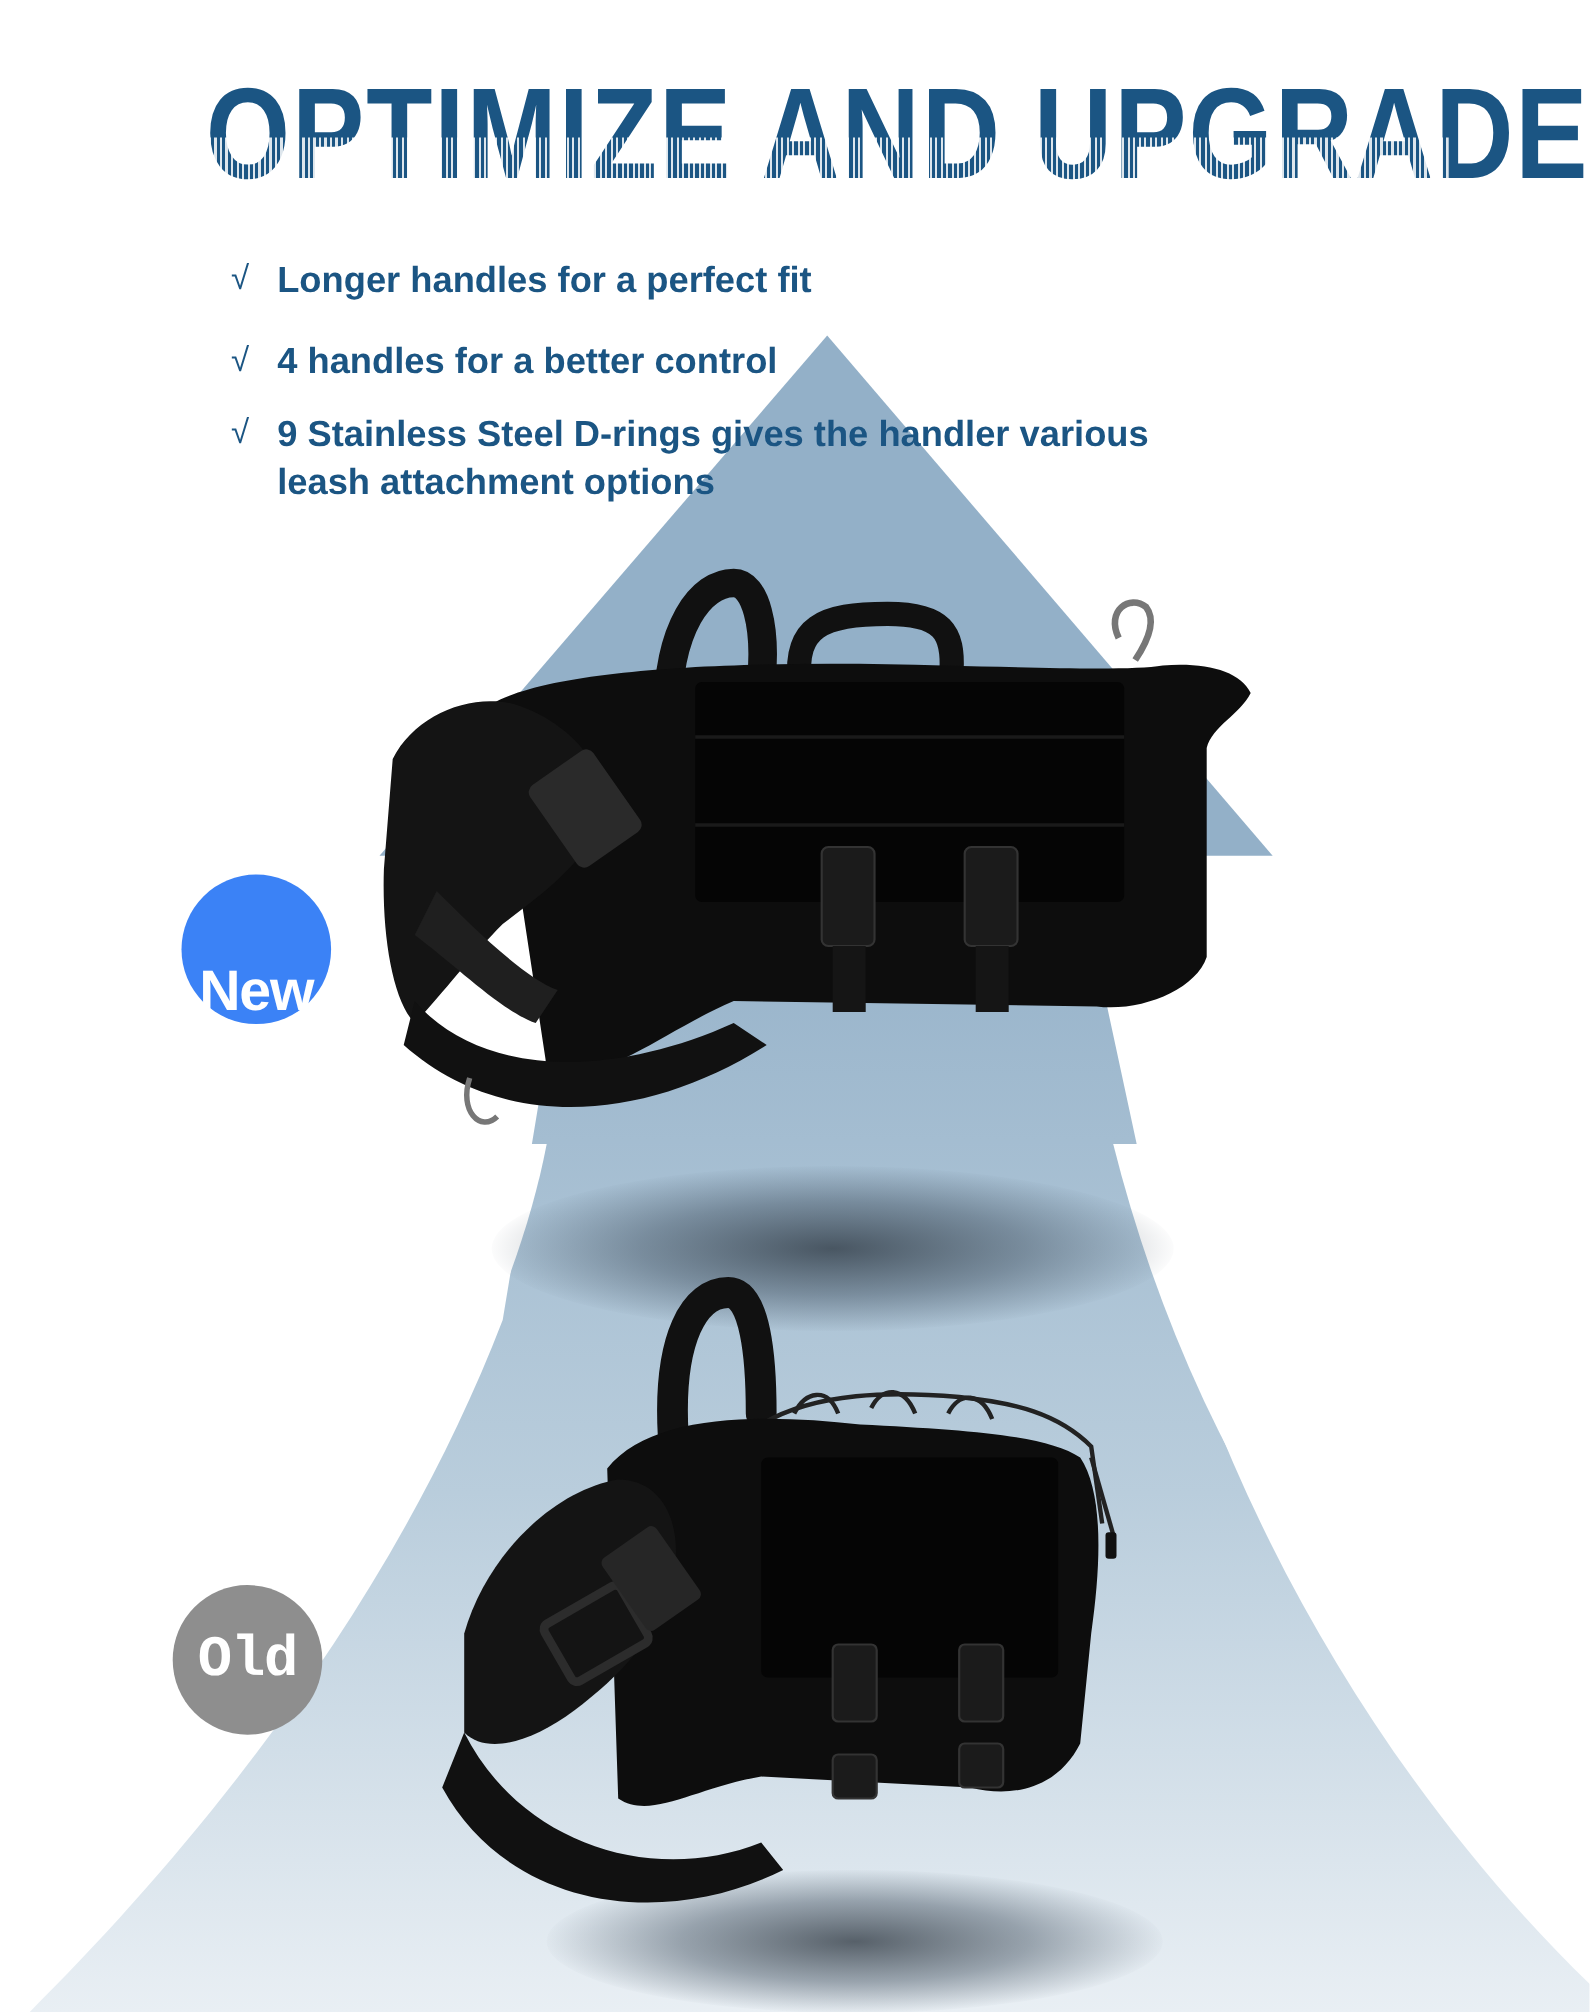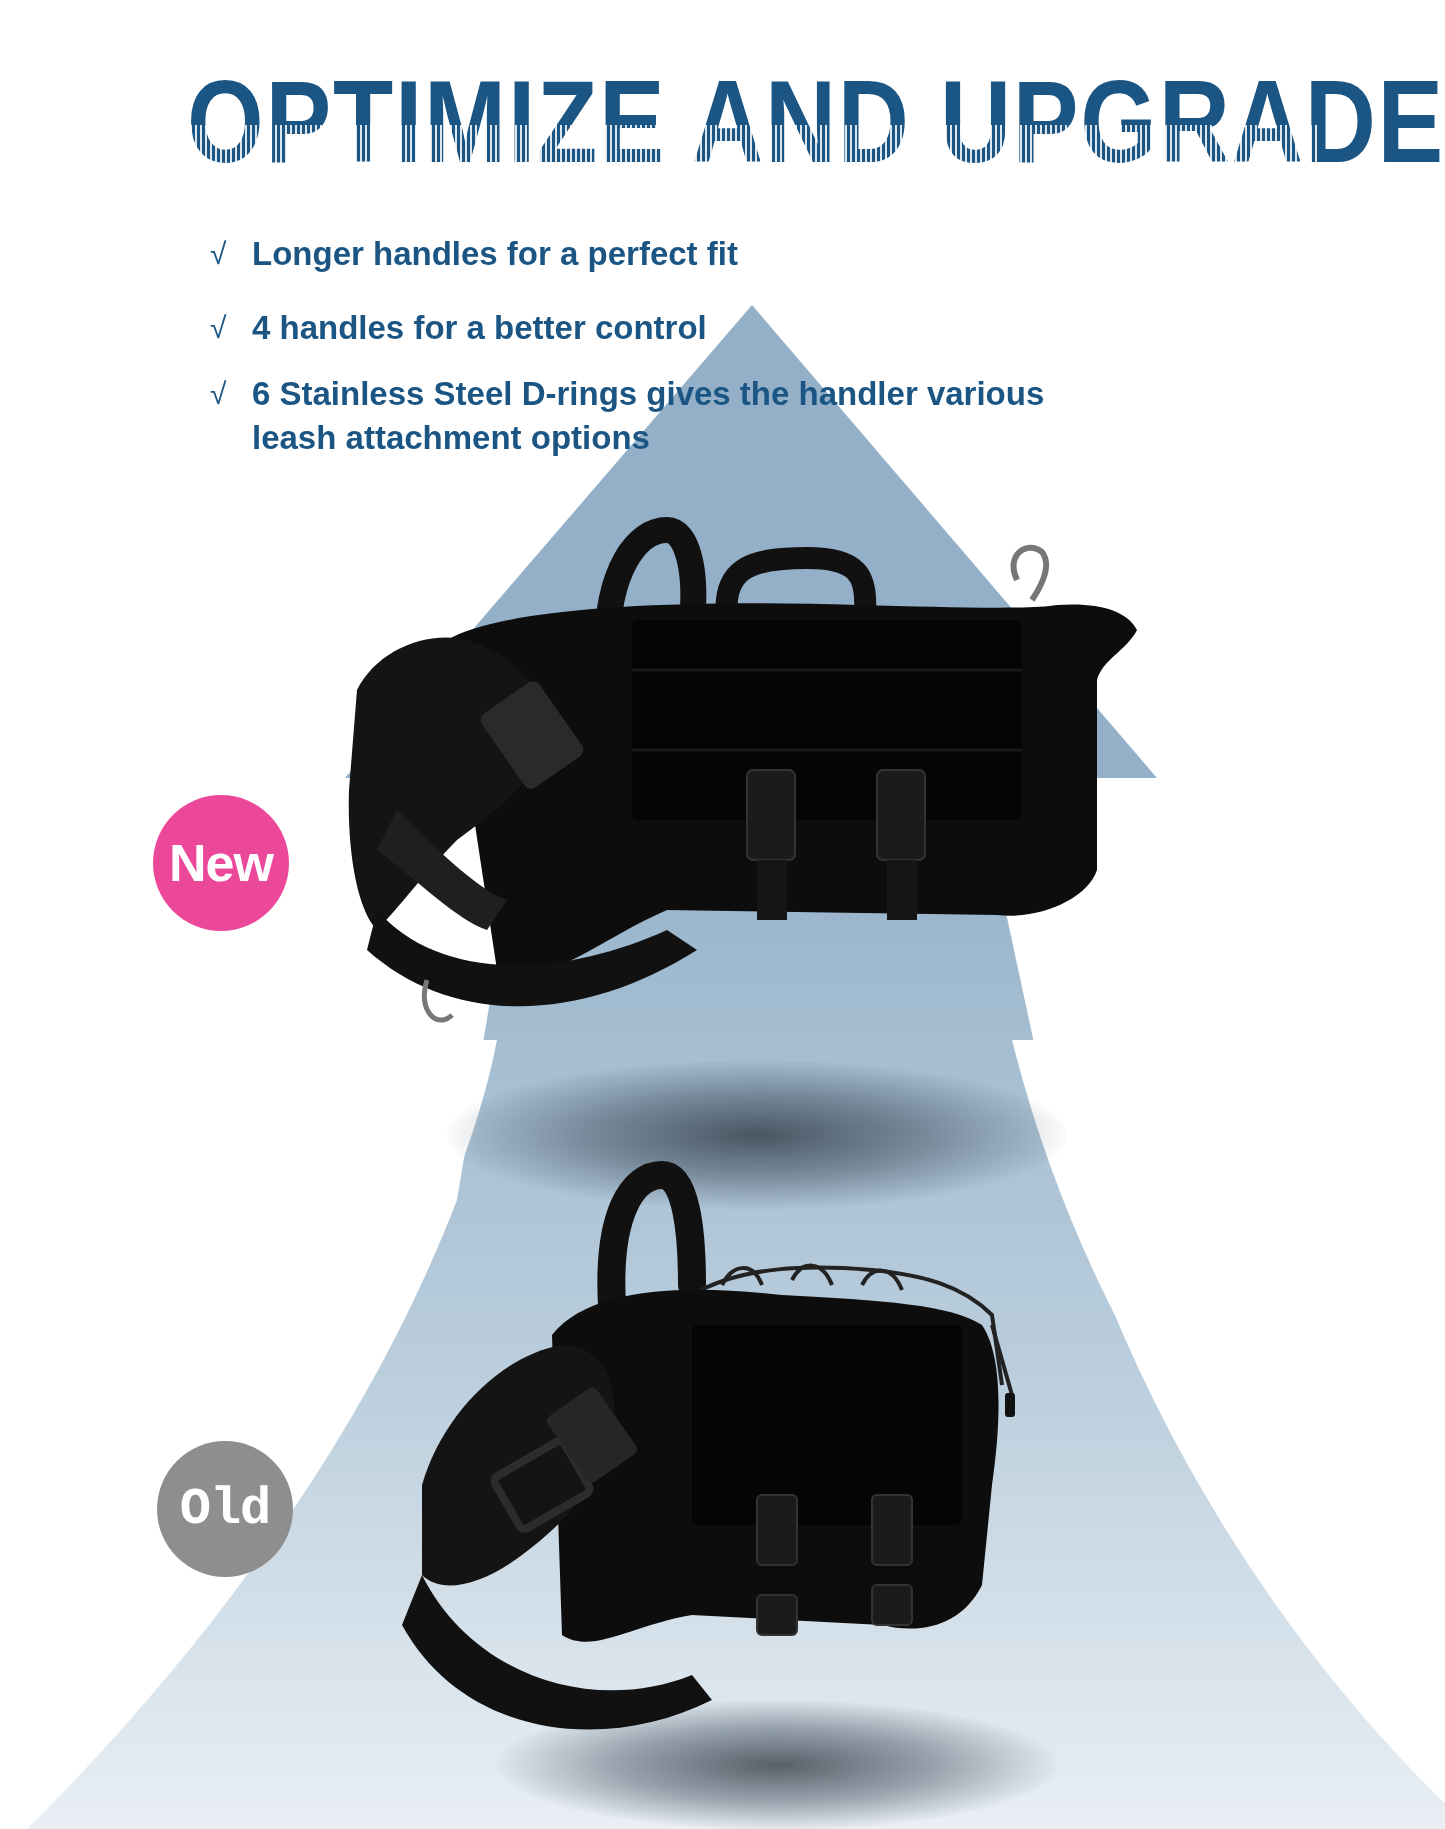--- a/index.html
+++ b/index.html
@@ -42,21 +42,21 @@
     .feature .check { position: absolute; left: 0; top: 0; font-weight: 400; font-size: 30px; color: #1b5583; }
     .feature.f1 { margin-bottom: 30px; }
     .feature.f2 { margin-bottom: 22px; }
 
     
     .badge {
       position: absolute; width: 136px; height: 136px; border-radius: 50%;
       display: flex; align-items: center; justify-content: center;
       color: #ffffff; font-weight: 700; font-size: 52px; letter-spacing: -1px;
     }
-    .badge-new { left: 126px; top: 795px; background: #ec4899; }
+    .badge-new { left: 138px; top: 795px; background: #3b82f6; align-items: flex-end; }
     .badge-old { left: 130px; top: 1441px; background: #8e8e8e; width: 136px; height: 136px; font-family: Liberation Mono, monospace; }
 
     
     .harness { position: absolute; }
     .harness-new { left: 310px; top: 510px; width: 820px; height: 590px; }
     .harness-old { left: 335px; top: 1155px; width: 760px; height: 620px; }
 
     .shadow {
       position: absolute; border-radius: 50%;
       background: radial-gradient(ellipse at center, rgba(40,50,60,0.75) 0%, rgba(60,75,90,0.45) 40%, rgba(255,255,255,0) 72%);
@@ -98,21 +98,21 @@
     <div class="feature f1">
       <span class="check">√</span>
       <span>Longer handles for a perfect fit</span>
     </div>
     <div class="feature f2">
       <span class="check">√</span>
       <span>4 handles for a better control</span>
     </div>
     <div class="feature f3">
       <span class="check">√</span>
-      <span style="display:block;width:860px;">6 Stainless Steel D-rings gives the handler various leash attachment options</span>
+      <span style="display:block;width:860px;">9 Stainless Steel D-rings gives the handler various leash attachment options</span>
     </div>
   </div>
 
   <div class="shadow shadow-new"></div>
   <div class="shadow shadow-old"></div>
 
   <svg class="harness harness-new" viewBox="0 0 820 590">
 
     <path d="M 270,140 C 270,60 300,20 330,20 C 350,20 360,60 355,110" stroke="#111" stroke-width="26" fill="none" stroke-linecap="round"></path>
 

